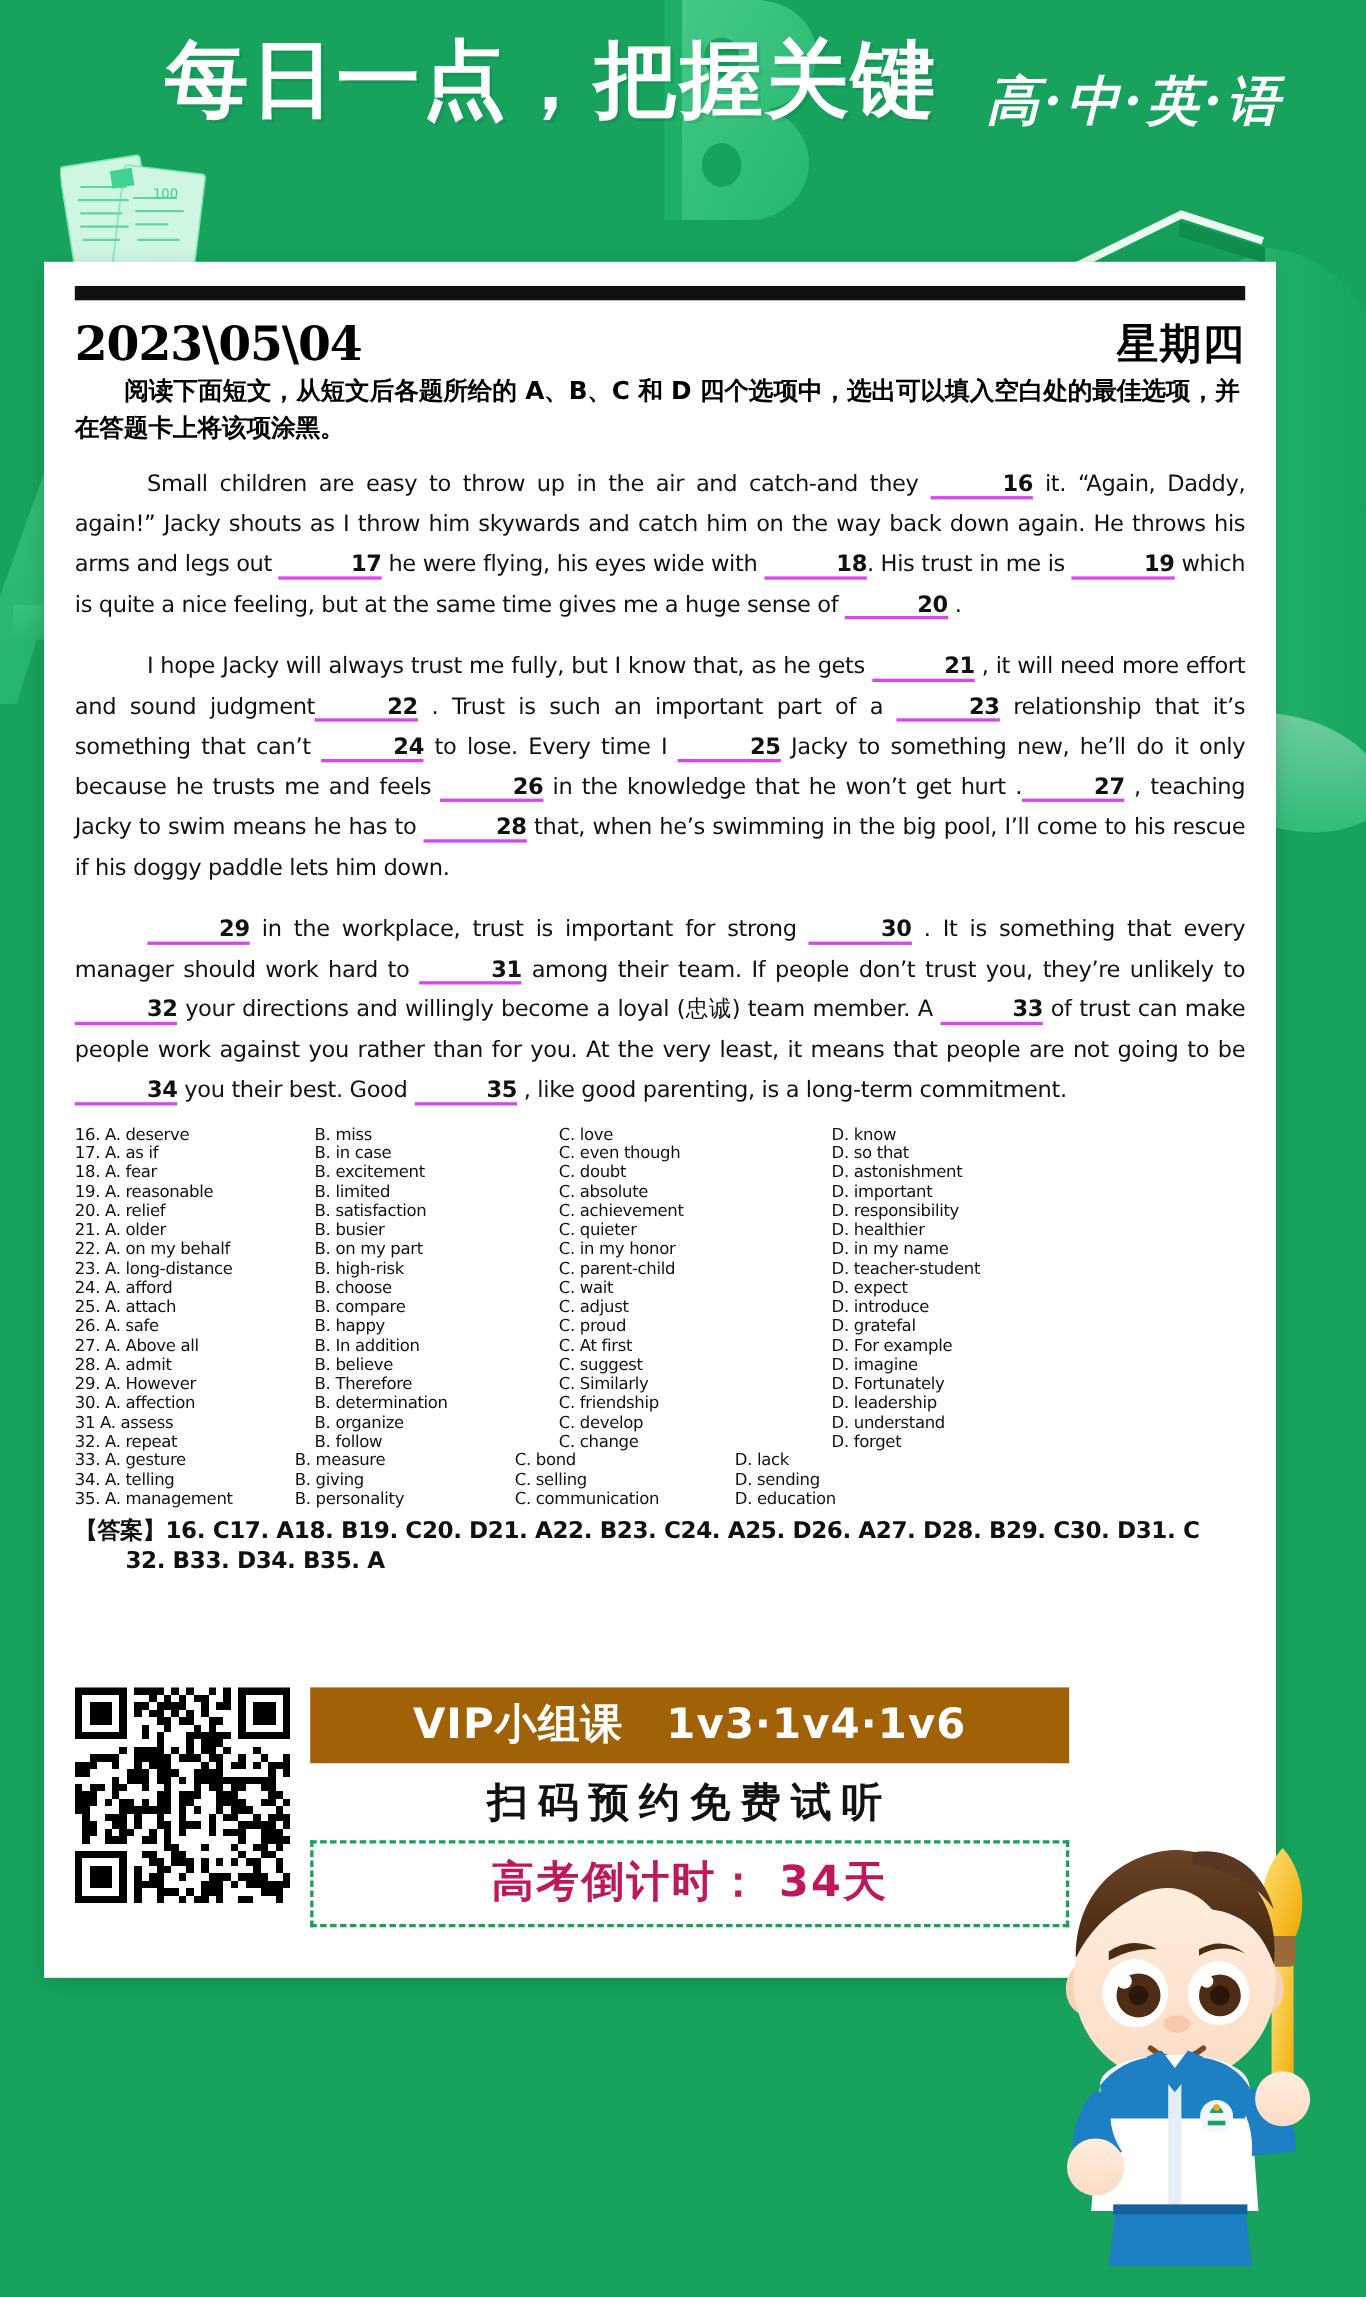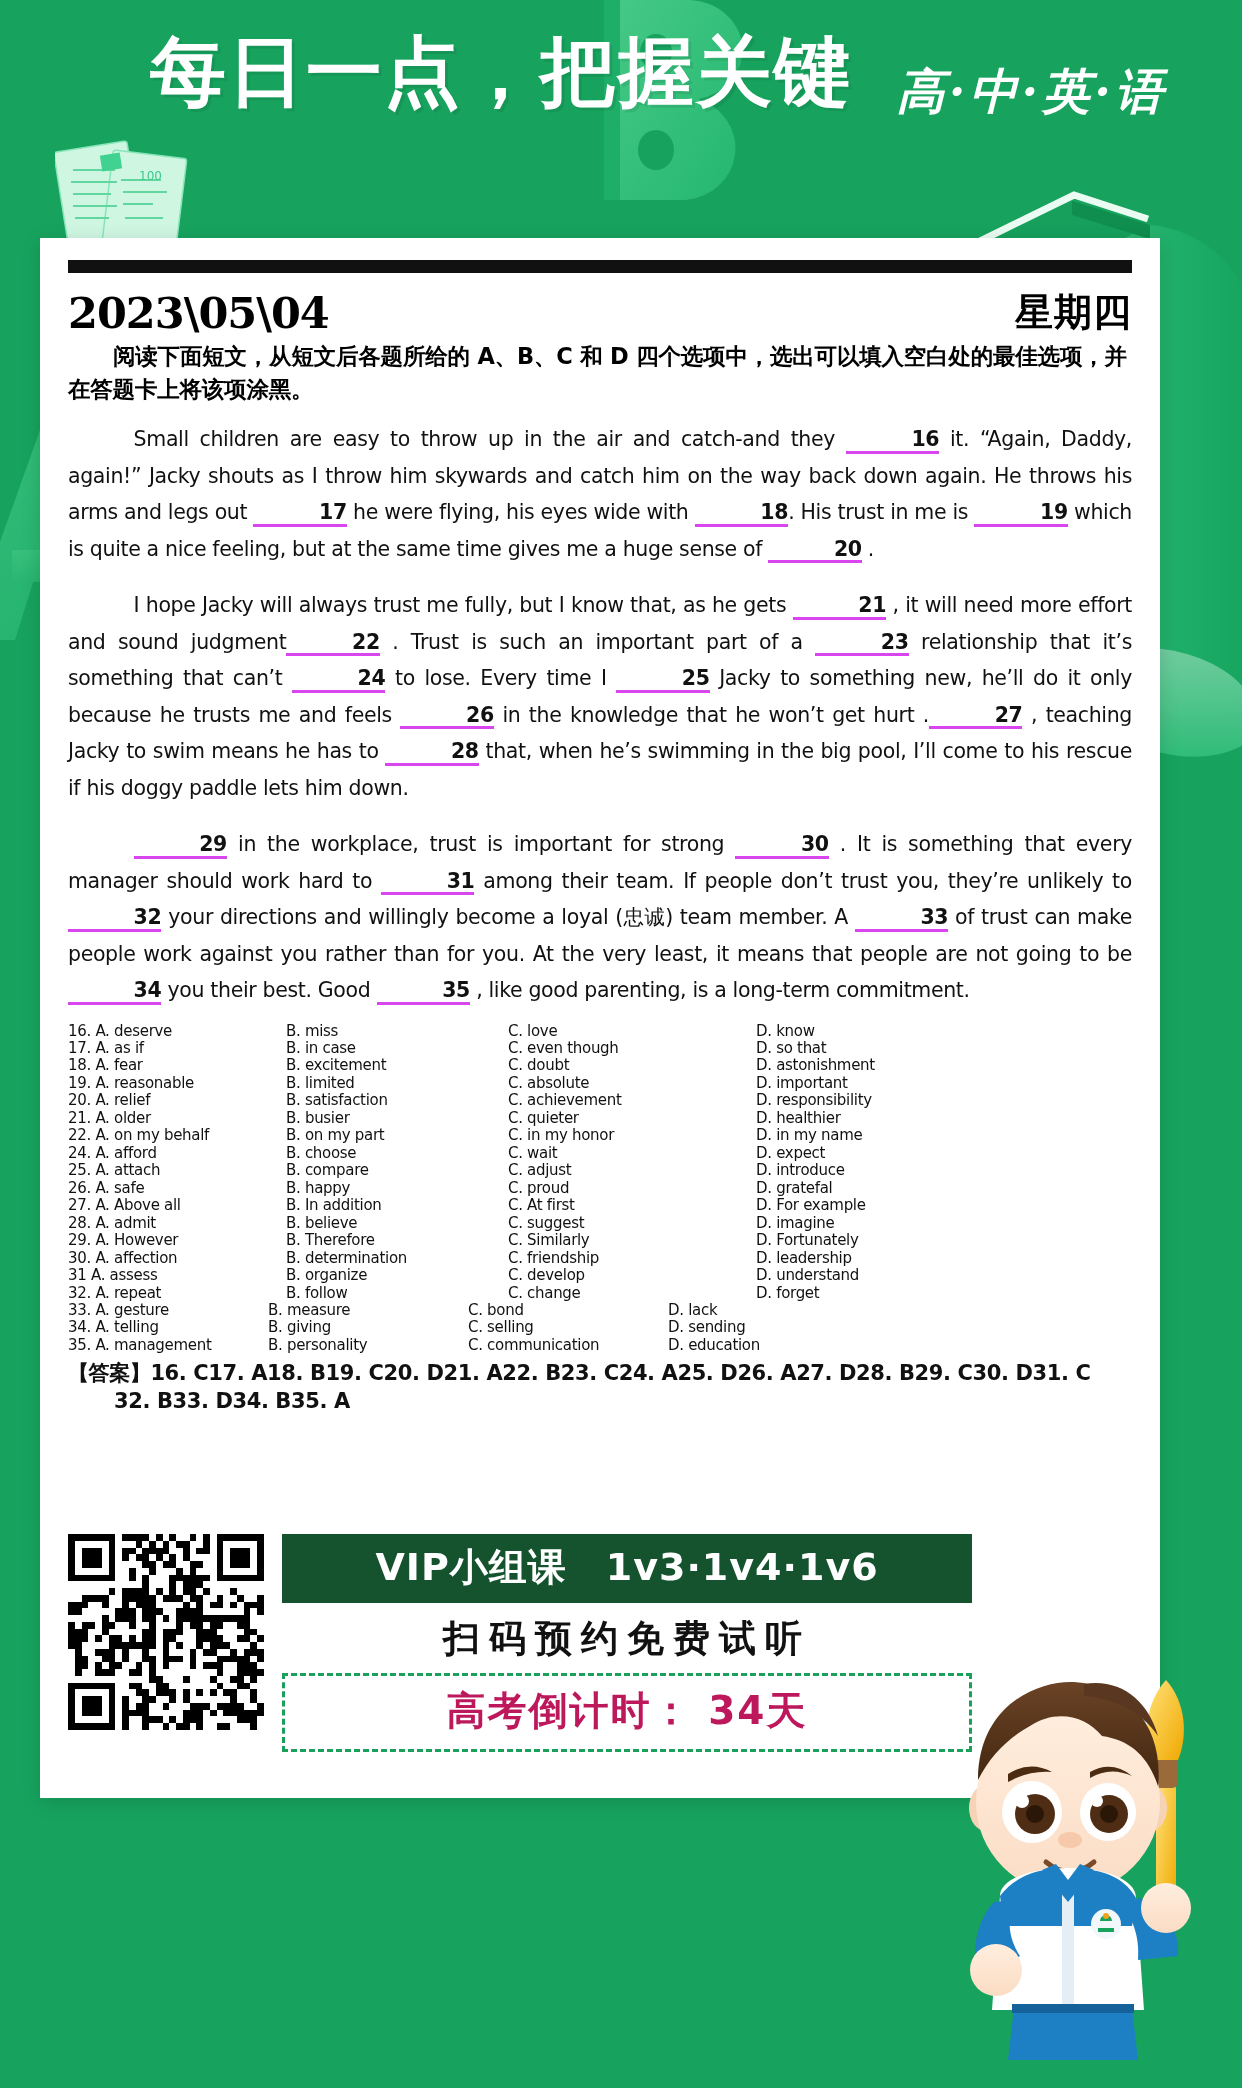--- a/index.html
+++ b/index.html
@@ -157,21 +157,21 @@
 
   
   .promo {
     position: absolute; left: 28px; right: 28px; bottom: 46px;
     display: flex; align-items: flex-start; gap: 18px;
     z-index: 10;
   }
   .qr { width: 196px; height: 196px; flex: 0 0 196px; background:#fff; }
   .promo-right { flex: 1 1 auto; max-width: 690px; }
   .vip-bar {
-    background: #14532d; color: #fff;
+    background: #a16207; color: #fff;
     font-family: "DejaVu Sans", sans-serif;
     font-size: 38px; font-weight: 700;
     padding: 8px 0 10px 0;
     text-align: center; letter-spacing: 1px;
     white-space: nowrap;
   }
   .scan-line {
     color: #111; font-weight: 700;
     font-family: "DejaVu Sans", sans-serif;
     font-size: 37px; letter-spacing: 9px;
@@ -319,20 +319,26 @@
         <span class="c0">21. A. older</span>
         <span class="c1">B. busier</span>
         <span class="c2">C. quieter</span>
         <span class="c3">D. healthier</span>
       </div>
       <div class="opt-row">
         <span class="c0">22. A. on my behalf</span>
         <span class="c1">B. on my part</span>
         <span class="c2">C. in my honor</span>
         <span class="c3">D. in my name</span>
+      </div>
+      <div class="opt-row">
+        <span class="c0">23. A. long-distance</span>
+        <span class="c1">B. high-risk</span>
+        <span class="c2">C. parent-child</span>
+        <span class="c3">D.  teacher-student</span>
       </div>
       <div class="opt-row">
         <span class="c0">24. A. afford</span>
         <span class="c1">B. choose</span>
         <span class="c2">C. wait</span>
         <span class="c3">D. expect</span>
       </div>
       <div class="opt-row">
         <span class="c0">25. A. attach</span>
         <span class="c1">B. compare</span>

